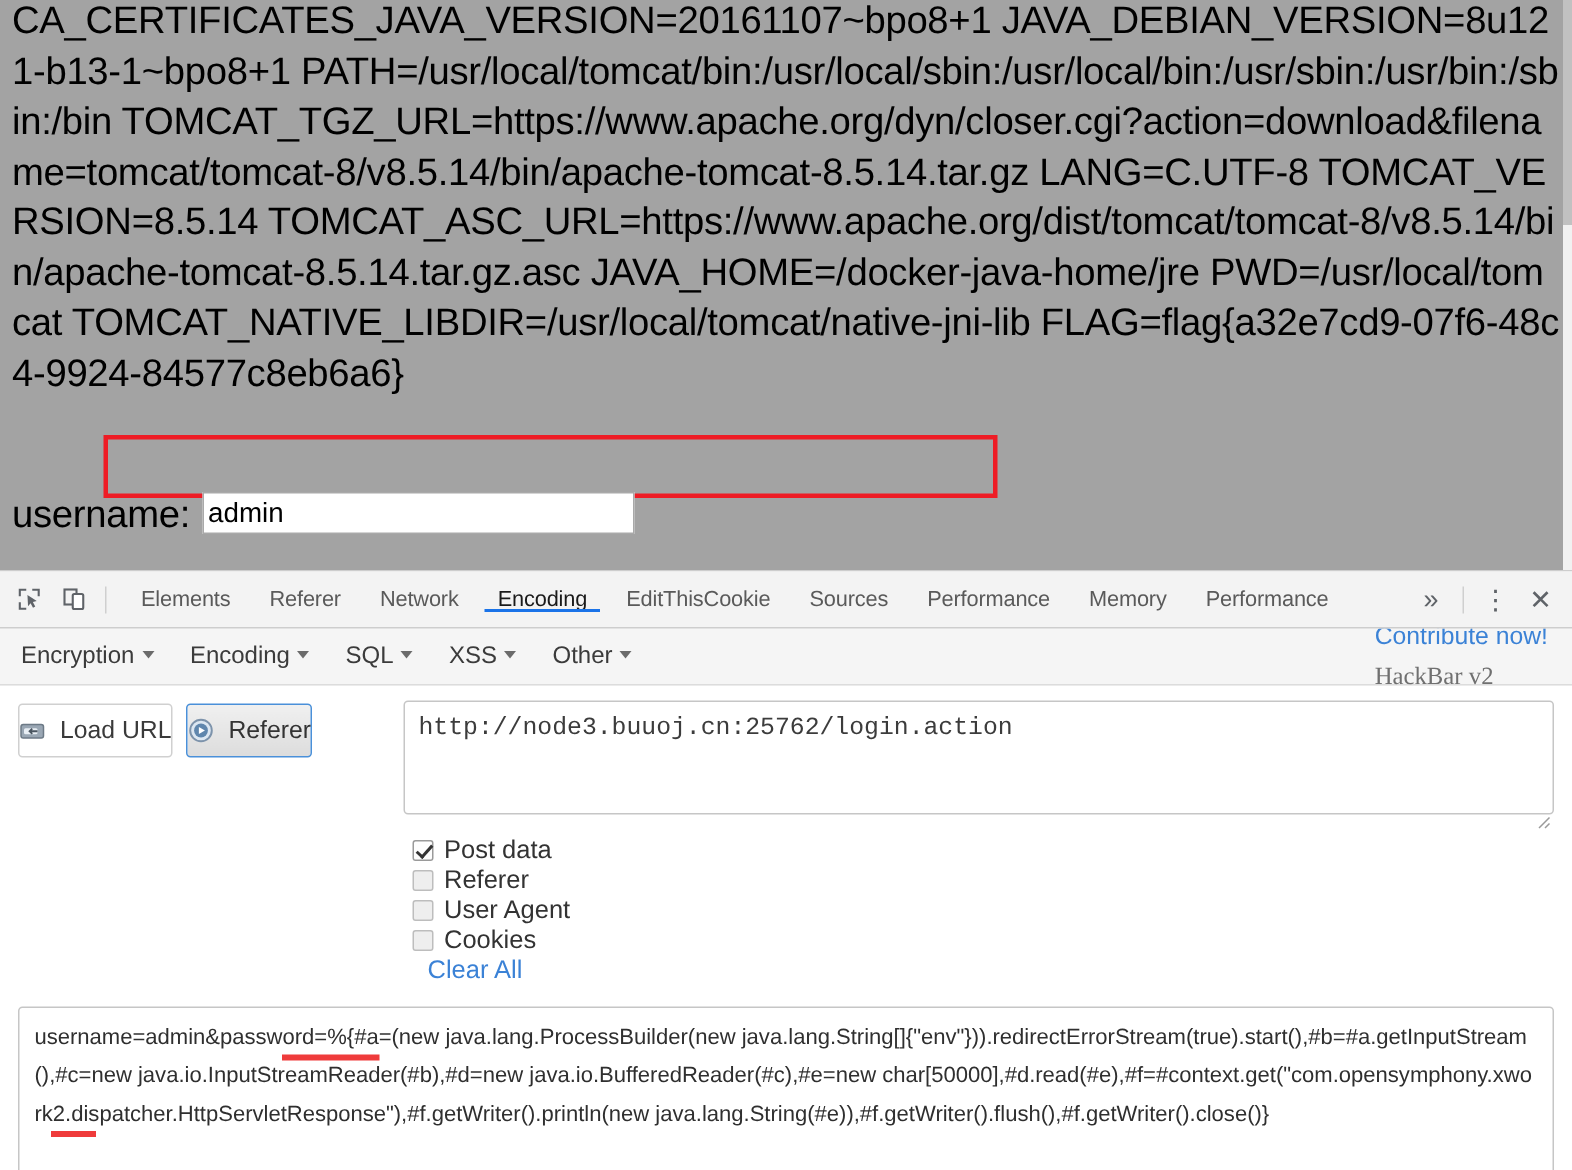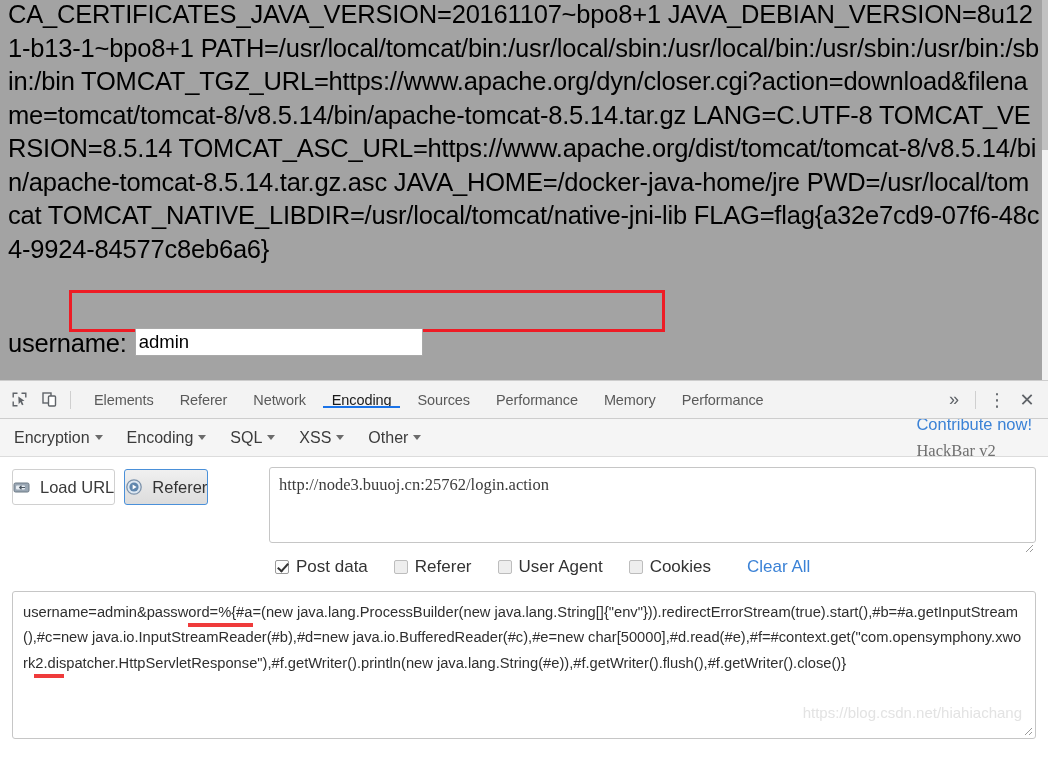--- a/index.html
+++ b/index.html
@@ -233,41 +233,42 @@
     display: flex;
     flex-direction: column;
   }
   #url-box {
     width: 100%;
     height: 76px;
     border: 1px solid #c6c6c6;
     border-radius: 3px;
     background: #fff;
     padding: 7px 9px;
-    font-family: Liberation Serif, serif;
+    font-family: Liberation Mono, monospace;
     font-size: 16.5px;
     color: #3c3c3c;
     resize: none;
     outline: none;
     overflow: hidden;
     line-height: 20px;
   }
   #url-resize {
     position: absolute;
     right: 14px;
     top: 84px;
     width: 12px; height: 12px;
     pointer-events: none;
   }
   #hb-checkrow {
     display: flex;
     align-items: flex-start;
     margin-top: 14px;
     padding-left: 6px;
     gap: 0;
+    flex-direction: column;
   }
   .chk-item {
     display: flex;
     align-items: center;
     gap: 7px;
     margin-right: 26px;
     cursor: pointer;
     white-space: nowrap;
   }
   .chk {
@@ -376,20 +377,21 @@
         <rect x="7.5" y="5" width="7" height="10" rx="1" fill="#fff" stroke="#5f6368" stroke-width="1.4"></rect>
       </svg>
     </div>
     <div class="dt-sep"></div>
 
     <div id="dt-tabs">
       <div class="dt-tab">Elements</div>
       <div class="dt-tab">Referer</div>
       <div class="dt-tab">Network</div>
       <div class="dt-tab active">Encoding</div>
+      <div class="dt-tab">EditThisCookie</div>
       <div class="dt-tab">Sources</div>
       <div class="dt-tab">Performance</div>
       <div class="dt-tab">Memory</div>
       <div class="dt-tab">Performance</div>
     </div>
 
     <div id="dt-right">
       <div class="dt-glyph">»</div>
       <div class="dt-sep"></div>
       <div class="dt-glyph">⋮</div>

